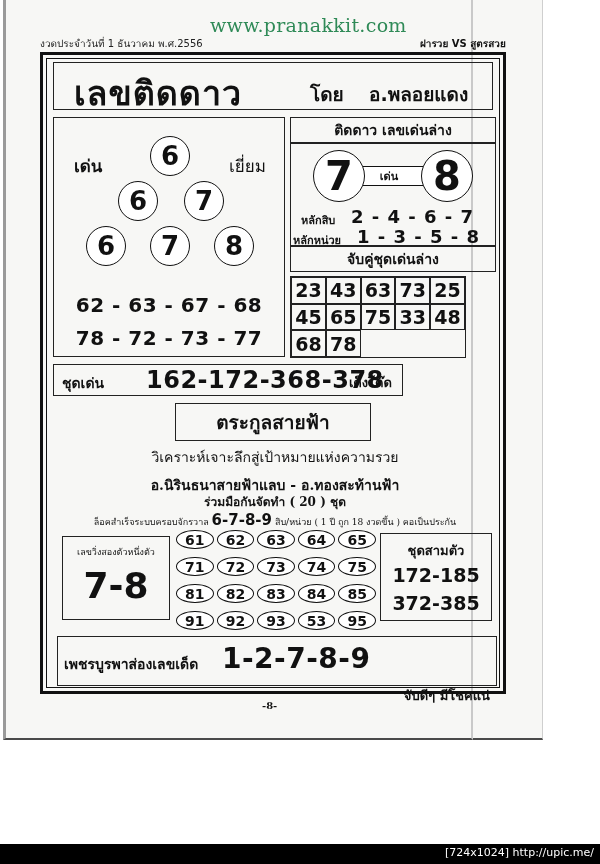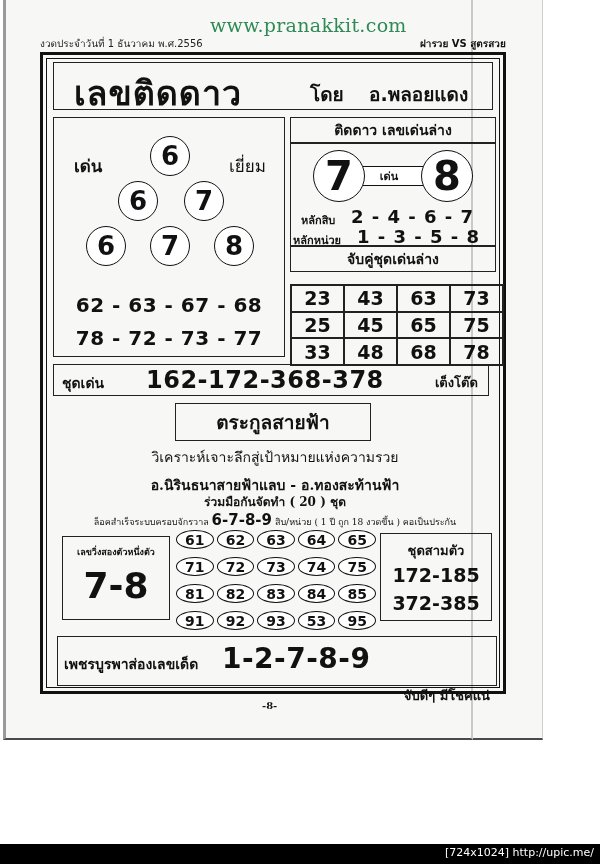--- a/index.html
+++ b/index.html
@@ -30,38 +30,38 @@
   .pair-line { position: absolute; left: 0; width: 100%; text-align: center; font-size: 20px; font-weight: bold; letter-spacing: 0.5px; }
 
   .rp-head { left: 290px; top: 117px; width: 206px; height: 26px; display: flex; align-items: center; justify-content: center; font-size: 14px; font-weight: bold; }
   .rp-body { left: 290px; top: 143px; width: 206px; height: 103px; }
   .big-circ { position: absolute; width: 52px; height: 52px; border: 1.5px solid #111; border-radius: 50%; display: flex; align-items: center; justify-content: center; font-size: 40px; font-weight: bold; background: #fff; }
   .den-bar { position: absolute; left: 62px; top: 22px; width: 72px; height: 20px; border: 1.5px solid #111; display: flex; align-items: center; justify-content: center; font-size: 11px; font-weight: bold; background: #fff; }
   .digit-row { position: absolute; left: 0; width: 100%; height: 20px; }
   .digit-label { position: absolute; font-size: 11px; font-weight: bold; top: 5px; }
   .digit-val { position: absolute; font-size: 18px; font-weight: bold; letter-spacing: 1px; }
   .rp-pair-head { left: 290px; top: 246px; width: 206px; height: 26px; display: flex; align-items: center; justify-content: center; font-size: 14px; font-weight: bold; }
-  .grid-box { left: 290px; top: 284px; width: 214px; height: 82px; display: grid; grid-template-columns: repeat(4, 1fr); grid-template-rows: repeat(3, 1fr); }
+  .grid-box { left: 290px; top: 276px; width: 176px; height: 82px; display: grid; grid-template-columns: repeat(5, 1fr); grid-template-rows: repeat(3, 1fr); }
   .grid-cell { border: 1px solid #222; display: flex; align-items: center; justify-content: center; font-size: 19px; font-weight: bold; }
 
-  .set-box { left: 53px; top: 364px; width: 436px; height: 32px; padding-left: 8px; }
+  .set-box { left: 53px; top: 364px; width: 350px; height: 32px; padding-left: 8px; }
   .set-label { position: absolute; left: 8px; top: 7px; font-size: 14px; font-weight: bold; }
   .set-val { position: absolute; left: 92px; top: 1px; font-size: 24px; font-weight: bold; letter-spacing: 0.5px; }
   .set-right { position: absolute; right: 10px; top: 7px; font-size: 13px; font-weight: bold; }
 
   .fam-box { left: 175px; top: 403px; width: 196px; height: 38px; display: flex; align-items: center; justify-content: center; font-size: 19px; font-weight: bold; }
   .analysis { position: absolute; left: 0; width: 600px; text-align: center; }
   .a1 { top: 446px; font-family: "DejaVu Serif", serif; font-size: 14px; left: -25px; width: 600px; }
   .a2 { top: 474px; font-family: "DejaVu Serif", serif; font-size: 14px; font-weight: bold; left: -25px; }
   .a3 { top: 492px; font-family: "DejaVu Serif", serif; font-size: 12px; font-weight: bold; left: -25px; }
   .a4 { top: 511px; font-family: "DejaVu Serif", serif; font-size: 9px; left: -25px; }
   .a4 .hl { font-family: "DejaVu Sans", sans-serif; font-size: 15px; font-weight: bold; }
 
   .swing-box { left: 62px; top: 536px; width: 108px; height: 84px; }
-  .swing-label { position: absolute; left: 0; top: 8px; width: 100%; text-align: center; font-size: 9px; font-weight: bold; }
+  .swing-label { position: absolute; left: 0; top: 8px; width: 100%; text-align: center; font-size: 9px; font-weight: normal; }
   .swing-val { position: absolute; left: 0; top: 28px; width: 100%; text-align: center; font-size: 36px; font-weight: bold; }
   .oval-grid { position: absolute; left: 176px; top: 530px; width: 200px; height: 100px; display: grid; grid-template-columns: repeat(5, 1fr); grid-template-rows: repeat(4, 1fr); gap: 8px 3px; }
   .oval { border: 1.5px solid #111; border-radius: 50%; display: flex; align-items: center; justify-content: center; font-size: 14px; font-weight: bold; background: #fff; }
 
   .three-box { left: 380px; top: 533px; width: 112px; height: 88px; }
   .three-label { position: absolute; left: 0; top: 6px; width: 100%; text-align: center; font-size: 13px; font-weight: bold; }
   .three-val { position: absolute; left: 0; width: 100%; text-align: center; font-size: 19px; font-weight: bold; }
 
   .bottom-box { left: 57px; top: 636px; width: 440px; height: 50px; }
   .b-left { position: absolute; left: 6px; top: 16px; font-size: 14px; font-weight: bold; }

